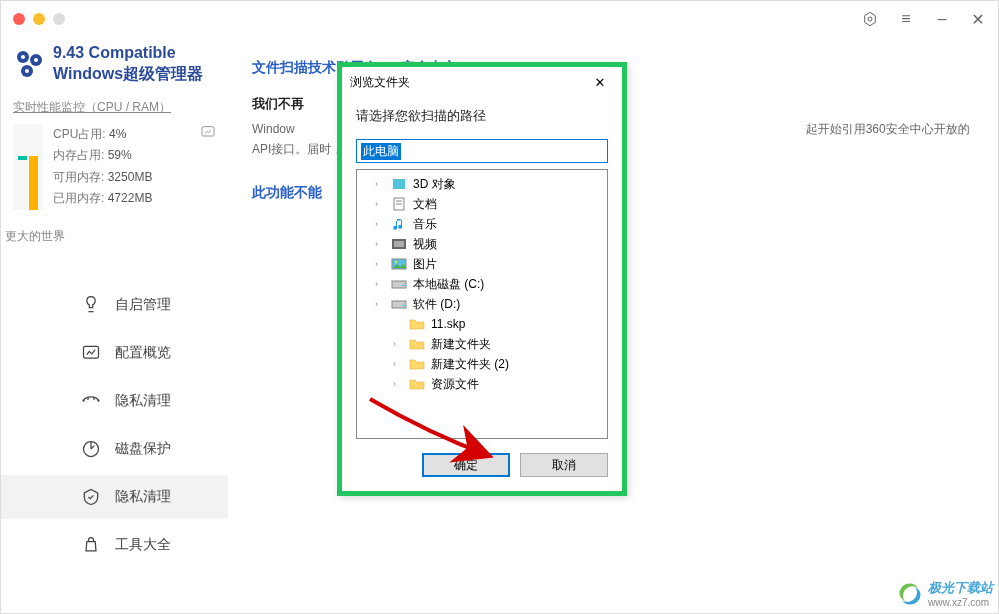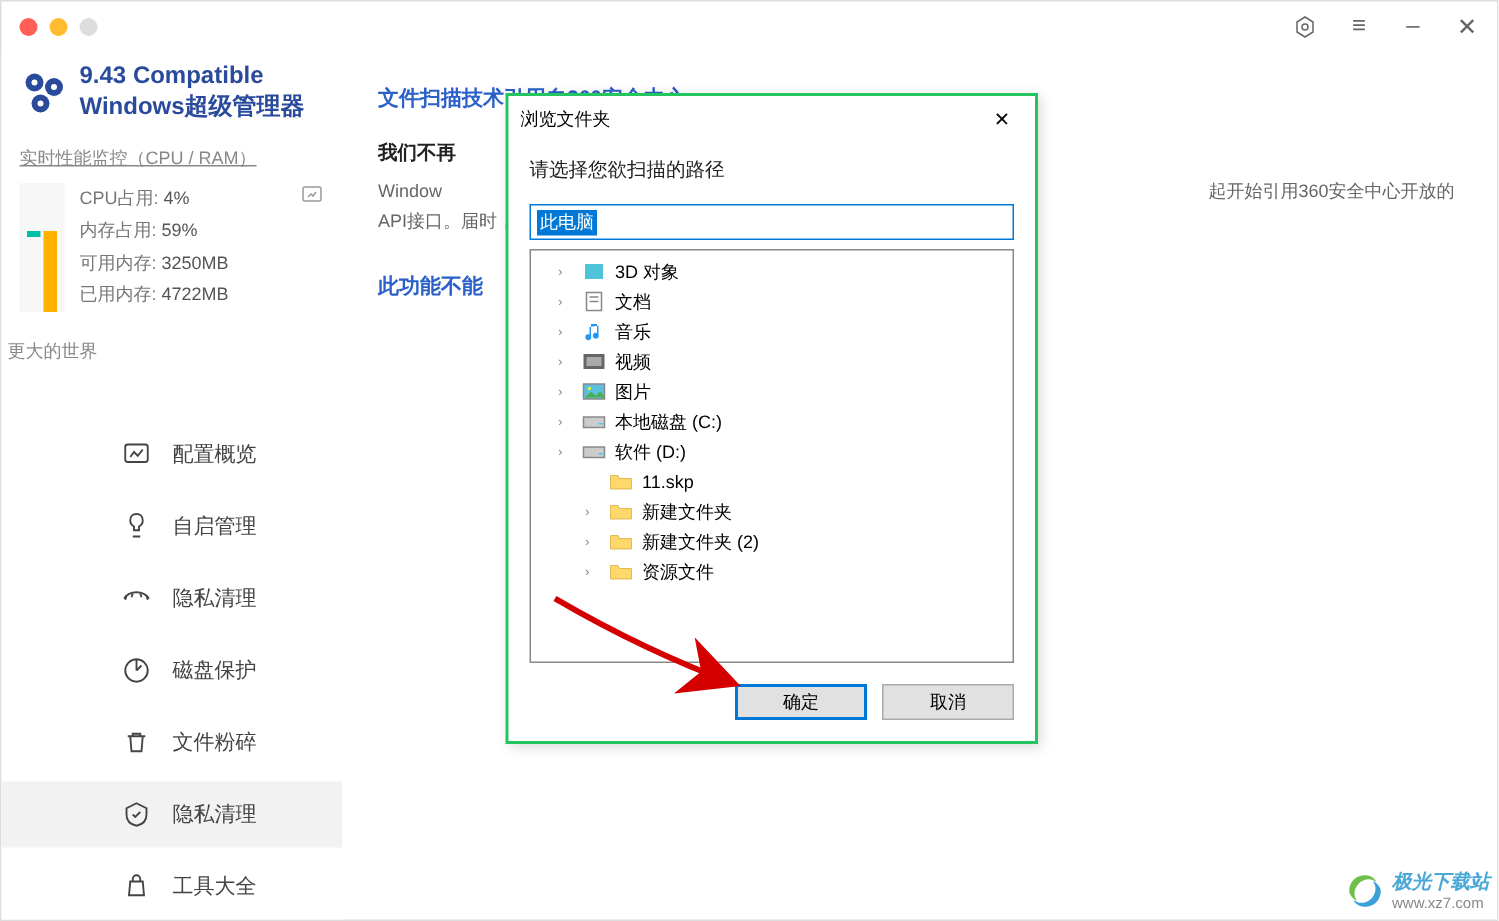--- a/index.html
+++ b/index.html
@@ -40,21 +40,21 @@
 .nav-item.active { background: #f2f2f2; }
 .nav-icon { width: 20px; height: 20px; display: flex; align-items: center; justify-content: center; }
 
 .main { flex: 1; padding: 22px 24px; font-size: 13px; color: #333; }
 .main-title { color: #2a60c8; font-weight: bold; font-size: 14px; margin-bottom: 18px; }
 .main-sub { font-weight: bold; color: #222; margin-bottom: 6px; font-size: 13px; }
 .main-text { color: #666; line-height: 1.7; font-size: 12px; margin-bottom: 24px; }
 .main-warn { color: #2a60c8; font-weight: bold; font-size: 14px; }
 
 
-.dialog { position: absolute; left: 337px; top: 62px; width: 355px; height: 434px; background: #fff; border: 2px solid #22c55e; box-shadow: 2px 2px 8px rgba(0,0,0,0.15); display: flex; flex-direction: column; }
+.dialog { position: absolute; left: 337px; top: 62px; width: 290px; height: 434px; background: #fff; border: 5px solid #22c55e; box-shadow: 2px 2px 8px rgba(0,0,0,0.15); display: flex; flex-direction: column; }
 .dlg-titlebar { height: 30px; display: flex; align-items: center; padding: 0 8px; justify-content: space-between; font-size: 12px; }
 .dlg-close { width: 28px; height: 20px; display: flex; align-items: center; justify-content: center; cursor: pointer; font-size: 13px; }
 .dlg-instr { font-size: 13px; padding: 10px 14px 14px 14px; color: #222; }
 .dlg-path { margin: 0 14px 6px 14px; height: 24px; border: 1px solid #0078d7; padding: 0 4px; font-size: 12px; display: flex; align-items: center; }
 .dlg-path span { background: #0078d7; color: #fff; padding: 0 2px; font-family: Liberation Mono, monospace; }
 .tree { flex: 1; border: 1px solid #888; margin: 0 14px 14px 14px; overflow: auto; padding: 4px 0; font-size: 12px; }
 .tree-item { display: flex; align-items: center; height: 20px; gap: 6px; padding-left: 18px; cursor: pointer; }
 .tree-item .chev { color: #888; font-size: 9px; width: 10px; display: inline-block; }
 .tree-item .folder-icon { width: 16px; height: 14px; display: flex; align-items: center; justify-content: center; font-size: 13px; }
 .tree-item.lvl2 { padding-left: 36px; }
@@ -129,60 +129,52 @@
             </svg>
         </div>
       </div>
 
       <div class="section-title">更大的世界</div>
 
       <div class="nav-list">
         <div class="nav-item">
           <span class="nav-icon">
               <svg width="20" height="20" viewBox="0 0 24 24" fill="none" stroke="#444" stroke-width="1.5">
+                <path d="M12 2c3 0 5 2 5 5 0 2-1 4-3 5v3h-4v-3c-2-1-3-3-3-5 0-3 2-5 5-5z"></path>
+                <path d="M9 20h6"></path>
+              </svg>
+            </span>
+          <span>自启管理</span>
+        </div>
+        <div class="nav-item">
+          <span class="nav-icon">
+              <svg width="20" height="20" viewBox="0 0 24 24" fill="none" stroke="#444" stroke-width="1.5">
                 <rect x="3" y="4" width="18" height="14" rx="2"></rect>
                 <path d="M7 14l3-4 3 3 4-5"></path>
               </svg>
             </span>
           <span>配置概览</span>
         </div>
         <div class="nav-item">
           <span class="nav-icon">
               <svg width="20" height="20" viewBox="0 0 24 24" fill="none" stroke="#444" stroke-width="1.5">
-                <path d="M12 2c3 0 5 2 5 5 0 2-1 4-3 5v3h-4v-3c-2-1-3-3-3-5 0-3 2-5 5-5z"></path>
-                <path d="M9 20h6"></path>
-              </svg>
-            </span>
-          <span>自启管理</span>
-        </div>
-        <div class="nav-item">
-          <span class="nav-icon">
-              <svg width="20" height="20" viewBox="0 0 24 24" fill="none" stroke="#444" stroke-width="1.5">
                 <path d="M2 12c2-3 6-5 10-5s8 2 10 5"></path>
                 <path d="M4 10l-1 3M9 8l-1 3M15 8l1 3M20 10l1 3"></path>
               </svg>
             </span>
           <span>隐私清理</span>
         </div>
         <div class="nav-item">
           <span class="nav-icon">
               <svg width="20" height="20" viewBox="0 0 24 24" fill="none" stroke="#444" stroke-width="1.5">
                 <circle cx="12" cy="12" r="9"></circle>
                 <path d="M12 3v9M16 8l-4 4"></path>
               </svg>
             </span>
           <span>磁盘保护</span>
-        </div>
-        <div class="nav-item">
-          <span class="nav-icon">
-              <svg width="20" height="20" viewBox="0 0 24 24" fill="none" stroke="#444" stroke-width="1.5">
-                <path d="M5 7h14M9 7V5h6v2M7 7l1 12h8l1-12"></path>
-              </svg>
-            </span>
-          <span>文件粉碎</span>
         </div>
         <div class="nav-item active">
           <span class="nav-icon">
               <svg width="20" height="20" viewBox="0 0 24 24" fill="none" stroke="#444" stroke-width="1.5">
                 <path d="M12 3l8 4v5c0 5-3 8-8 9-5-1-8-4-8-9V7l8-4z"></path>
                 <path d="M9 12l2 2 4-4"></path>
               </svg>
             </span>
           <span>隐私清理</span>
         </div>

